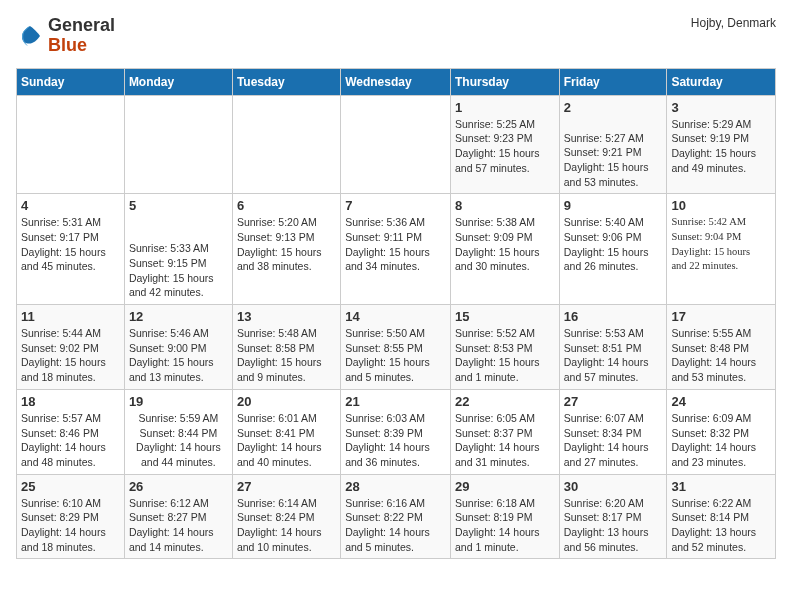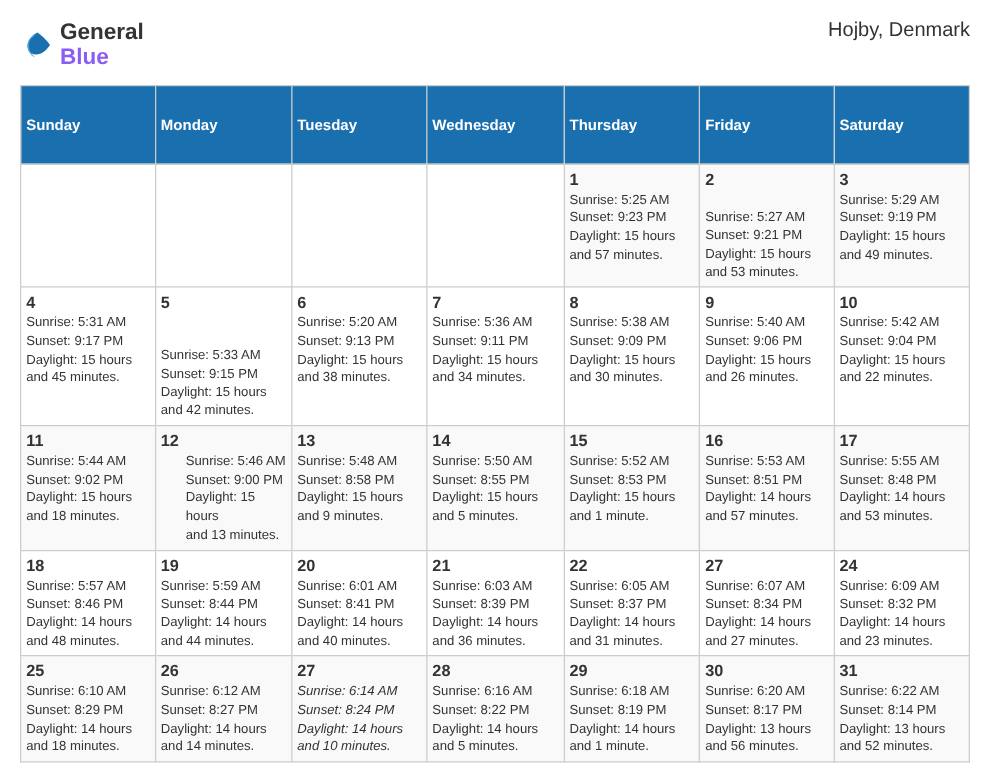--- a/index.html
+++ b/index.html
@@ -27,49 +27,49 @@
       line-height: 1.1;
     }
     .logo-general {
       font-size: 18px;
       font-weight: bold;
       color: #333;
     }
     .logo-blue {
       font-size: 18px;
       font-weight: bold;
-      color: #8b5cf6;
+      color: #c2410c;
     }
     .logo-icon {
       width: 28px;
       height: 28px;
       margin-right: 4px;
     }
     .month-title {
       text-align: right;
     }
     .month-title h1 {
       font-size: 36px;
       font-weight: normal;
       color: #333;
     }
     .month-title h2 {
-      font-size: 16px;
+      font-size: 12px;
       font-weight: normal;
       color: #333;
     }
     .calendar {
       width: 100%;
       border-collapse: collapse;
       font-size: 11px;
     }
     .calendar thead th {
       background-color: #1a6faf;
       color: #fff;
-      padding: 24px 4px;
+      padding: 6px 4px;
       text-align: left;
       border: 1px solid #ccc;
       font-size: 12px;
     }
     .calendar tbody td {
       vertical-align: top;
       border: 1px solid #ccc;
       padding: 4px;
       width: 113px;
       min-height: 80px;
@@ -194,37 +194,37 @@
         </td>
         <td>
           <span class="day-number">9</span>
           <div class="day-info" style="white-space: pre-line;">Sunrise: 5:40 AM
 Sunset: 9:06 PM
 Daylight: 15 hours
 and 26 minutes.</div>
         </td>
         <td>
           <span class="day-number">10</span>
-          <div class="day-info" style="white-space: pre-line;">Sunrise: 5:42 AM
+          <div class="day-info" style="white-space: pre-line; font-family: Liberation Serif, serif;">Sunrise: 5:42 AM
 Sunset: 9:04 PM
 Daylight: 15 hours
 and 22 minutes.</div>
         </td>
       </tr>
       <tr>
         <td>
           <span class="day-number">11</span>
           <div class="day-info" style="white-space: pre-line;">Sunrise: 5:44 AM
 Sunset: 9:02 PM
 Daylight: 15 hours
 and 18 minutes.</div>
         </td>
         <td>
           <span class="day-number">12</span>
-          <div class="day-info" style="white-space: pre-line; margin-left: 20px;">Sunrise: 5:46 AM
+          <div class="day-info" style="white-space: pre-line;">Sunrise: 5:46 AM
 Sunset: 9:00 PM
 Daylight: 15 hours
 and 13 minutes.</div>
         </td>
         <td>
           <span class="day-number">13</span>
           <div class="day-info" style="white-space: pre-line;">Sunrise: 5:48 AM
 Sunset: 8:58 PM
 Daylight: 15 hours
 and 9 minutes.</div>
@@ -261,21 +261,21 @@
       <tr>
         <td>
           <span class="day-number">18</span>
           <div class="day-info" style="white-space: pre-line;">Sunrise: 5:57 AM
 Sunset: 8:46 PM
 Daylight: 14 hours
 and 48 minutes.</div>
         </td>
         <td>
           <span class="day-number">19</span>
-          <div class="day-info" style="white-space: pre-line;">Sunrise: 5:59 AM
+          <div class="day-info" style="white-space: pre-line; text-align: center;">Sunrise: 5:59 AM
 Sunset: 8:44 PM
 Daylight: 14 hours
 and 44 minutes.</div>
         </td>
         <td>
           <span class="day-number">20</span>
           <div class="day-info" style="white-space: pre-line;">Sunrise: 6:01 AM
 Sunset: 8:41 PM
 Daylight: 14 hours
 and 40 minutes.</div>
@@ -319,21 +319,21 @@
         </td>
         <td>
           <span class="day-number">26</span>
           <div class="day-info" style="white-space: pre-line;">Sunrise: 6:12 AM
 Sunset: 8:27 PM
 Daylight: 14 hours
 and 14 minutes.</div>
         </td>
         <td>
           <span class="day-number">27</span>
-          <div class="day-info" style="white-space: pre-line; font-style: italic;">Sunrise: 6:14 AM
+          <div class="day-info" style="white-space: pre-line;">Sunrise: 6:14 AM
 Sunset: 8:24 PM
 Daylight: 14 hours
 and 10 minutes.</div>
         </td>
         <td>
           <span class="day-number">28</span>
           <div class="day-info" style="white-space: pre-line;">Sunrise: 6:16 AM
 Sunset: 8:22 PM
 Daylight: 14 hours
 and 5 minutes.</div>

